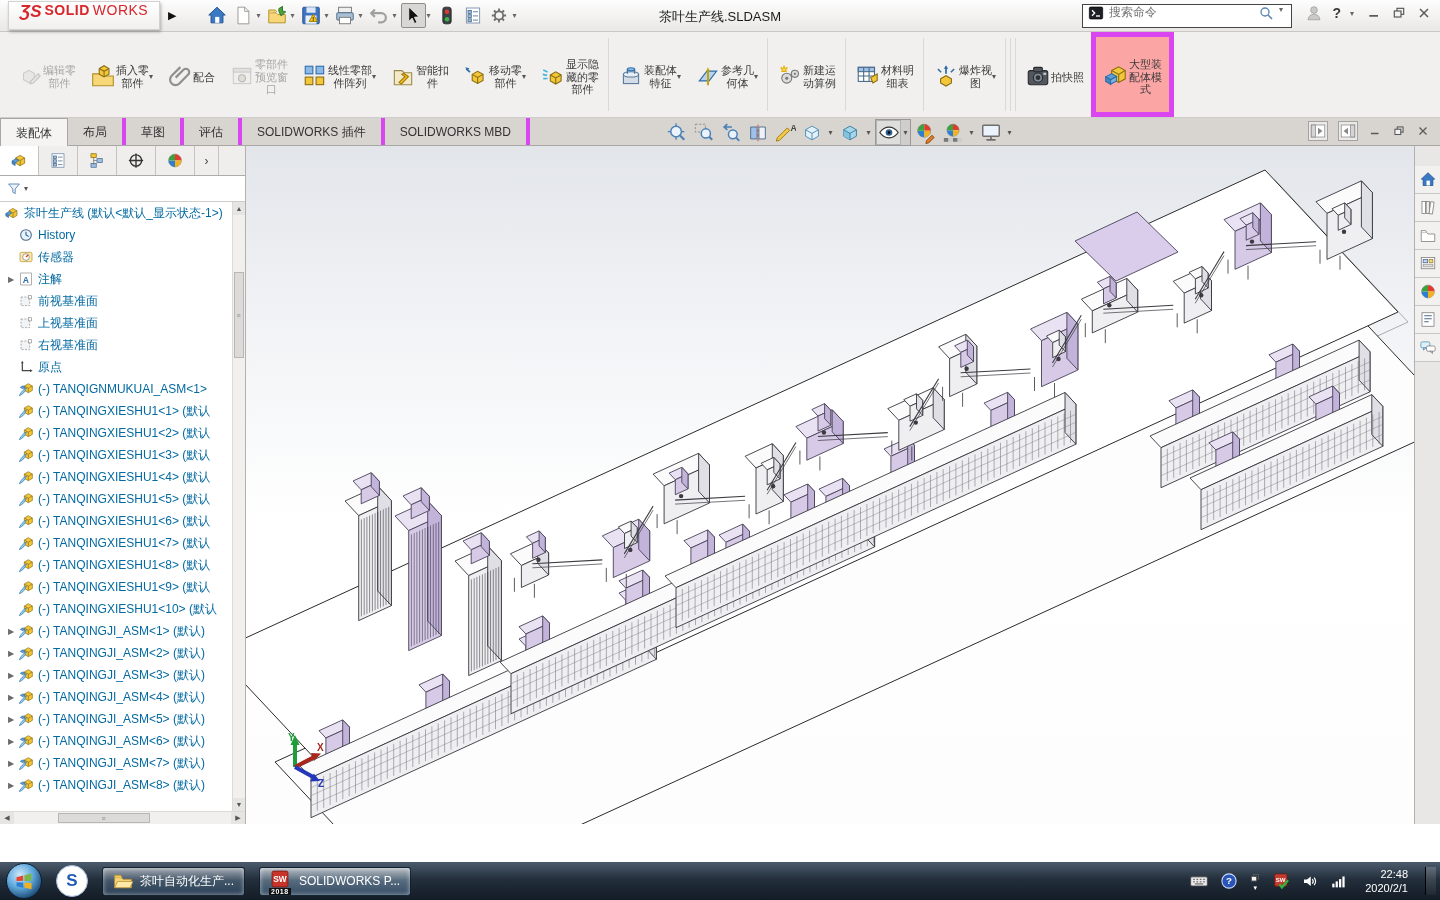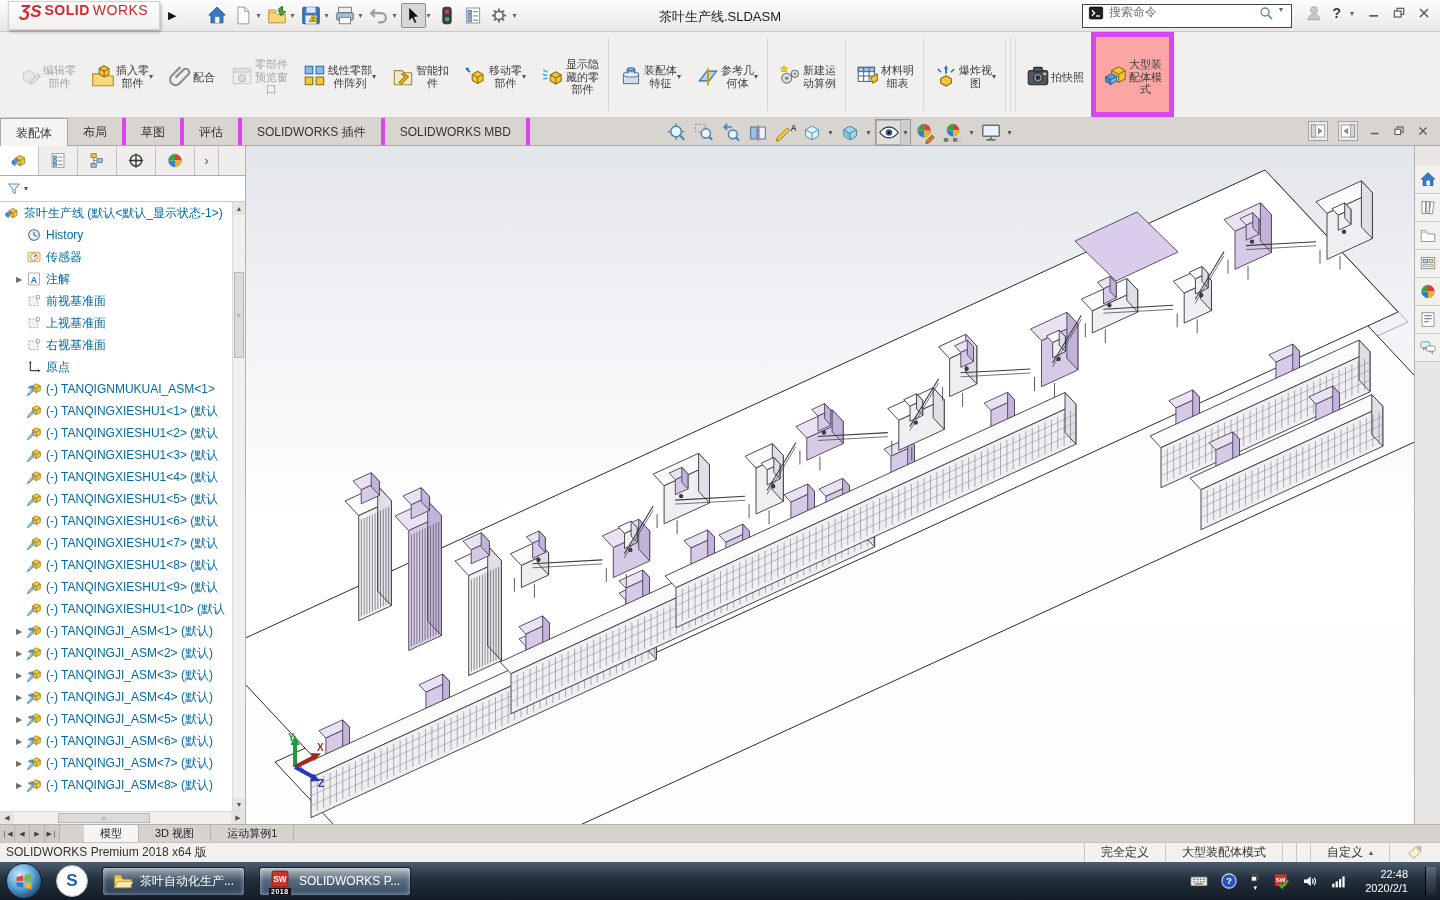--- a/index.html
+++ b/index.html
@@ -64,21 +64,21 @@
   
   .panel{position:absolute;left:0;top:146px;width:246px;bottom:76px;background:#eceae8;border-right:1px solid #b3b1ae;display:flex;flex-direction:column;z-index:25}
   .ptabs{height:30px;display:flex;border-bottom:1px solid #aeaca9;background:#efeeec}
   .ptab{flex:0 0 39px;display:flex;align-items:center;justify-content:center;border-right:1px solid #c6c4c2}
   .ptab.active{background:#fff}
   .ptab.more{flex:0 0 24px;font-size:12px;color:#444}
   .pfilter{height:26px;background:#fff;border-bottom:1px solid #cfcdcb;display:flex;align-items:center;padding-left:6px;gap:2px}
   .fcaret{font-size:8px;color:#555}
   .ptreewrap{flex:1;position:relative;background:#fff;overflow:hidden}
   .ptree{position:absolute;left:0;top:0;right:13px;bottom:0;overflow:hidden}
-  .trow{height:22px;display:flex;align-items:center;white-space:nowrap;overflow:hidden;padding-left:12px}
+  .trow{height:22px;display:flex;align-items:center;white-space:nowrap;overflow:hidden;padding-left:4px}
   .trow .arr{width:14px;flex:none;font-size:8px;color:#6b6b6b;text-align:center}
   .trow .ticon{width:16px;height:16px;flex:none;margin-right:4px}
   .trow .tlabel{font-size:12px;color:#0369a1}
   .trow.root{padding-left:4px}
   .vscroll{position:absolute;right:0;top:0;bottom:0;width:13px;background:#f1f0ef;border-left:1px solid #dcdad8}
   .vthumb{position:absolute;left:1px;right:1px;top:70px;height:86px;background:#dcdbd9;border:1px solid #b8b6b4;display:flex;align-items:center;justify-content:center;color:#8a8a8a;font-size:7px;letter-spacing:1px}
   .sarr{position:absolute;left:0;right:0;height:13px;display:flex;align-items:center;justify-content:center;font-size:7px;color:#555;background:#e7e5e3}
   .hscroll{height:13px;background:#f1f0ef;border-top:1px solid #dcdad8;position:relative}
   .hthumb{position:absolute;top:1px;bottom:1px;left:58px;width:92px;background:#dcdbd9;border:1px solid #b8b6b4;display:flex;align-items:center;justify-content:center;color:#8a8a8a;font-size:7px;letter-spacing:1px}
   .harr{position:absolute;top:0;bottom:0;width:14px;display:flex;align-items:center;justify-content:center;font-size:7px;color:#555;background:#e7e5e3}
@@ -1504,50 +1504,21 @@
         <span class="sarr" style="bottom:0">▼</span>
       </div>
     </div>
     <div class="hscroll">
       <span class="harr" style="left:0">◀</span>
       <div class="hthumb">≡</div>
       <span class="harr" style="right:0">▶</span>
     </div>
   </div>
 
-  <div class="docbar">
-    <span class="nbtn">❘◀</span>
-    <span class="nbtn">◀</span>
-    <span class="nbtn">▶</span>
-    <span class="nbtn">▶❘</span>
-    <span style="width:24px"></span>
-    <div class="dtab active">模型</div>
-    <div class="dtab">3D 视图</div>
-    <div class="dtab">运动算例1</div>
-  </div>
-
-  <div class="status">
-    <span class="sleft">SOLIDWORKS Premium 2018 x64 版</span>
-    <div class="sright">
-      <span class="sitem">完全定义</span>
-      <span class="sitem">大型装配体模式</span>
-      <span class="sdivider"></span>
-      <span class="sdivider"></span>
-      <span class="sitem">
-          <span>自定义</span>
-          <span class="scaret">▴</span>
-        </span>
-      <span class="sitem ic">
-          <svg viewBox="0 0 24 24" width="18" height="100%" preserveAspectRatio="xMidYMid meet">
-            <path d="M4 13.5 13 4.5h6.5V11l-9 9z" fill="#f7f3d8" stroke="#8a8a5a"></path>
-            <circle cx="16.8" cy="7.2" r="1.6" fill="#fff" stroke="#8a8a5a"></circle>
-          </svg>
-        </span>
-    </div>
-  </div>
+
 
   <div class="task">
     <div class="orb">
       <svg width="20" height="20" viewBox="0 0 24 24">
         <path d="M3 7.5l8-2v6.2l-8 .4z" fill="#e8452c"></path>
           <path d="M12.5 5.2L21 3v8.6l-8.5.3z" fill="#7ab648"></path>
         <path d="M3 13.5l8 .4v6.3l-8-2z" fill="#2f7fd0"></path>
           <path d="M12.5 14l8.5.3V22l-8.5-2.1z" fill="#f2b21d"></path>
       </svg>
     </div>

